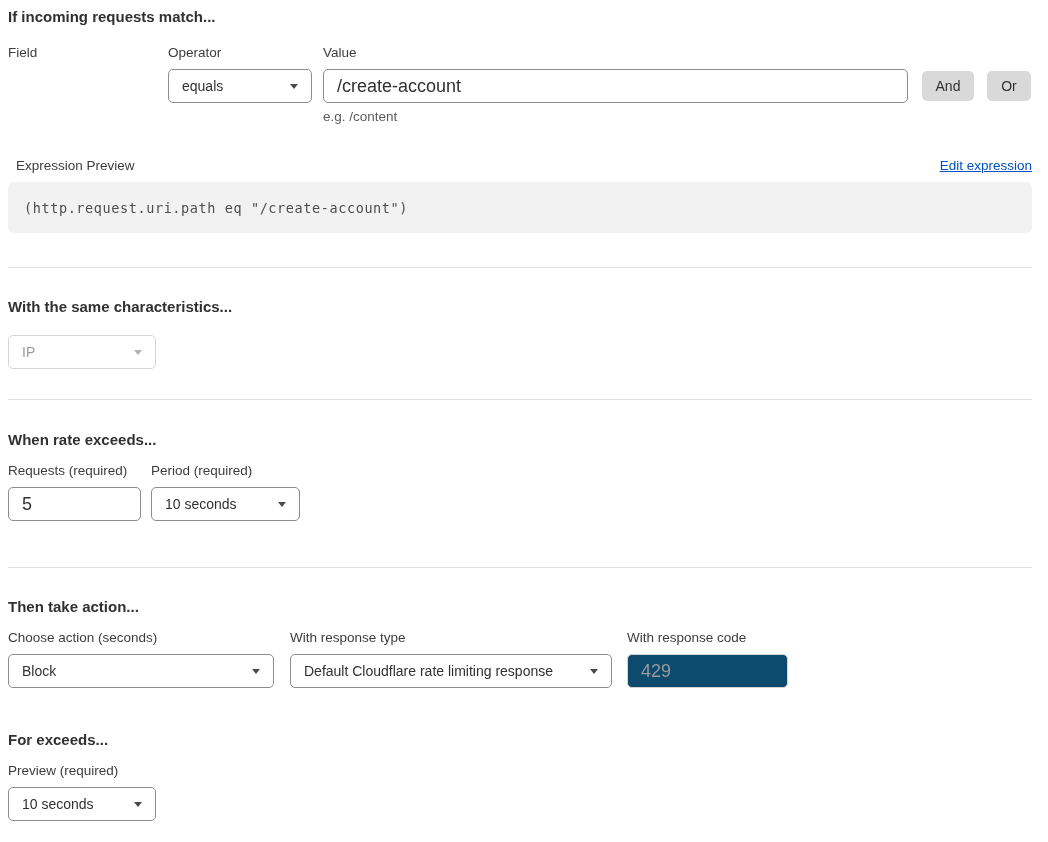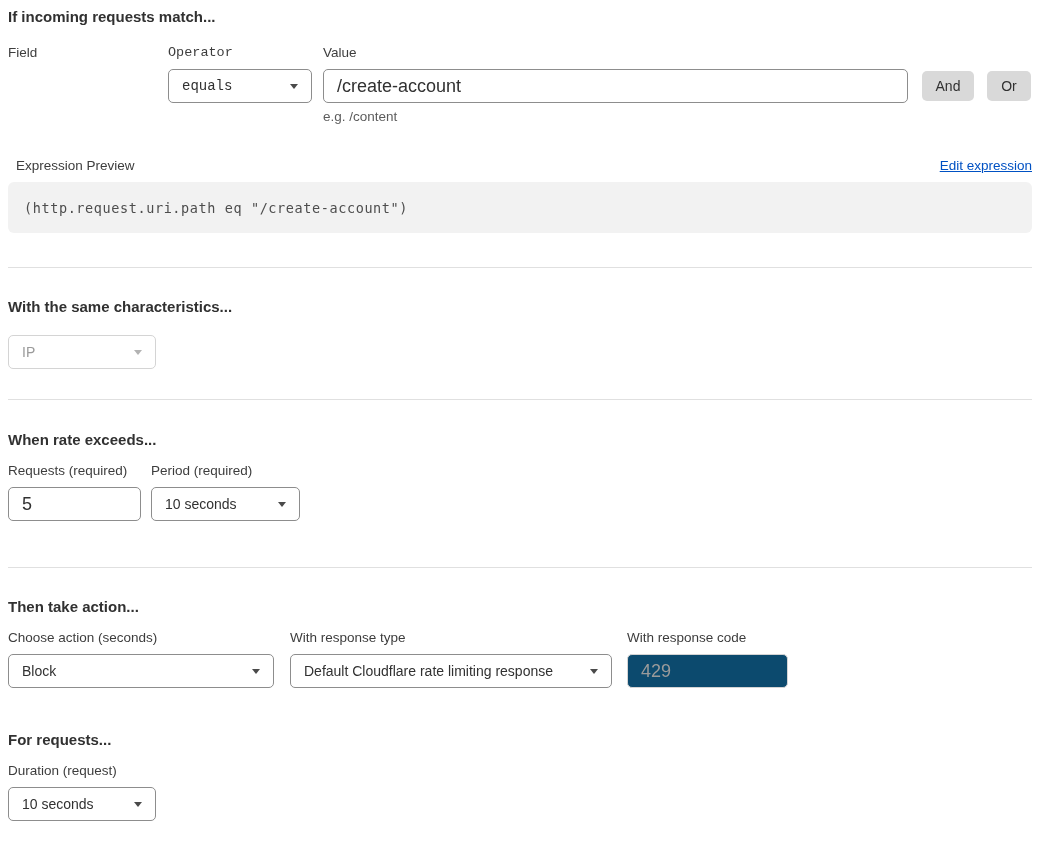--- a/index.html
+++ b/index.html
@@ -128,21 +128,21 @@
 
   .divider {
     border: none;
     border-top: 1px solid #e0e0e0;
     margin: 0;
   }
 
   
   .match-row { margin-top: 19px; }
   .w-field { width: 148px; }
-  .w-operator { width: 144px; margin-left: 12px; font-family: Liberation Mono, monospace; }
+  .w-operator { width: 144px; margin-left: 12px; }
   .w-value { width: 585px; margin-left: 11px; }
   .btn-and { width: 52px; margin-left: 14px; margin-top: 26px; }
   .btn-or  { width: 44px; margin-left: 13px; margin-top: 26px; }
 
   .divider-1 { margin-top: 34px; }
   .h-characteristics { margin-top: 29px; }
   .char-select { width: 148px; margin-top: 19px; }
 
   .divider-2 { margin-top: 30px; }
   .h-rate { margin-top: 30px; }
@@ -239,22 +239,22 @@
         <span>Default Cloudflare rate limiting response</span>
         <span class="caret"></span>
       </div>
     </div>
     <div class="col w-response-code">
       <span class="field-label">With response code</span>
       <input class="text-input disabled" type="text" disabled="" value="429" style="">
     </div>
   </div>
 
-  <h2 class="section-heading h-duration">For requests...</h2>
+  <h2 class="section-heading h-duration">For exceeds...</h2>
   <div class="col duration-col w-duration">
-    <span class="field-label">Duration (request)</span>
+    <span class="field-label">Preview (required)</span>
     <div class="select-box">
       <span>10 seconds</span>
       <span class="caret"></span>
     </div>
   </div>
 
 </div>
 
 </body></html>

